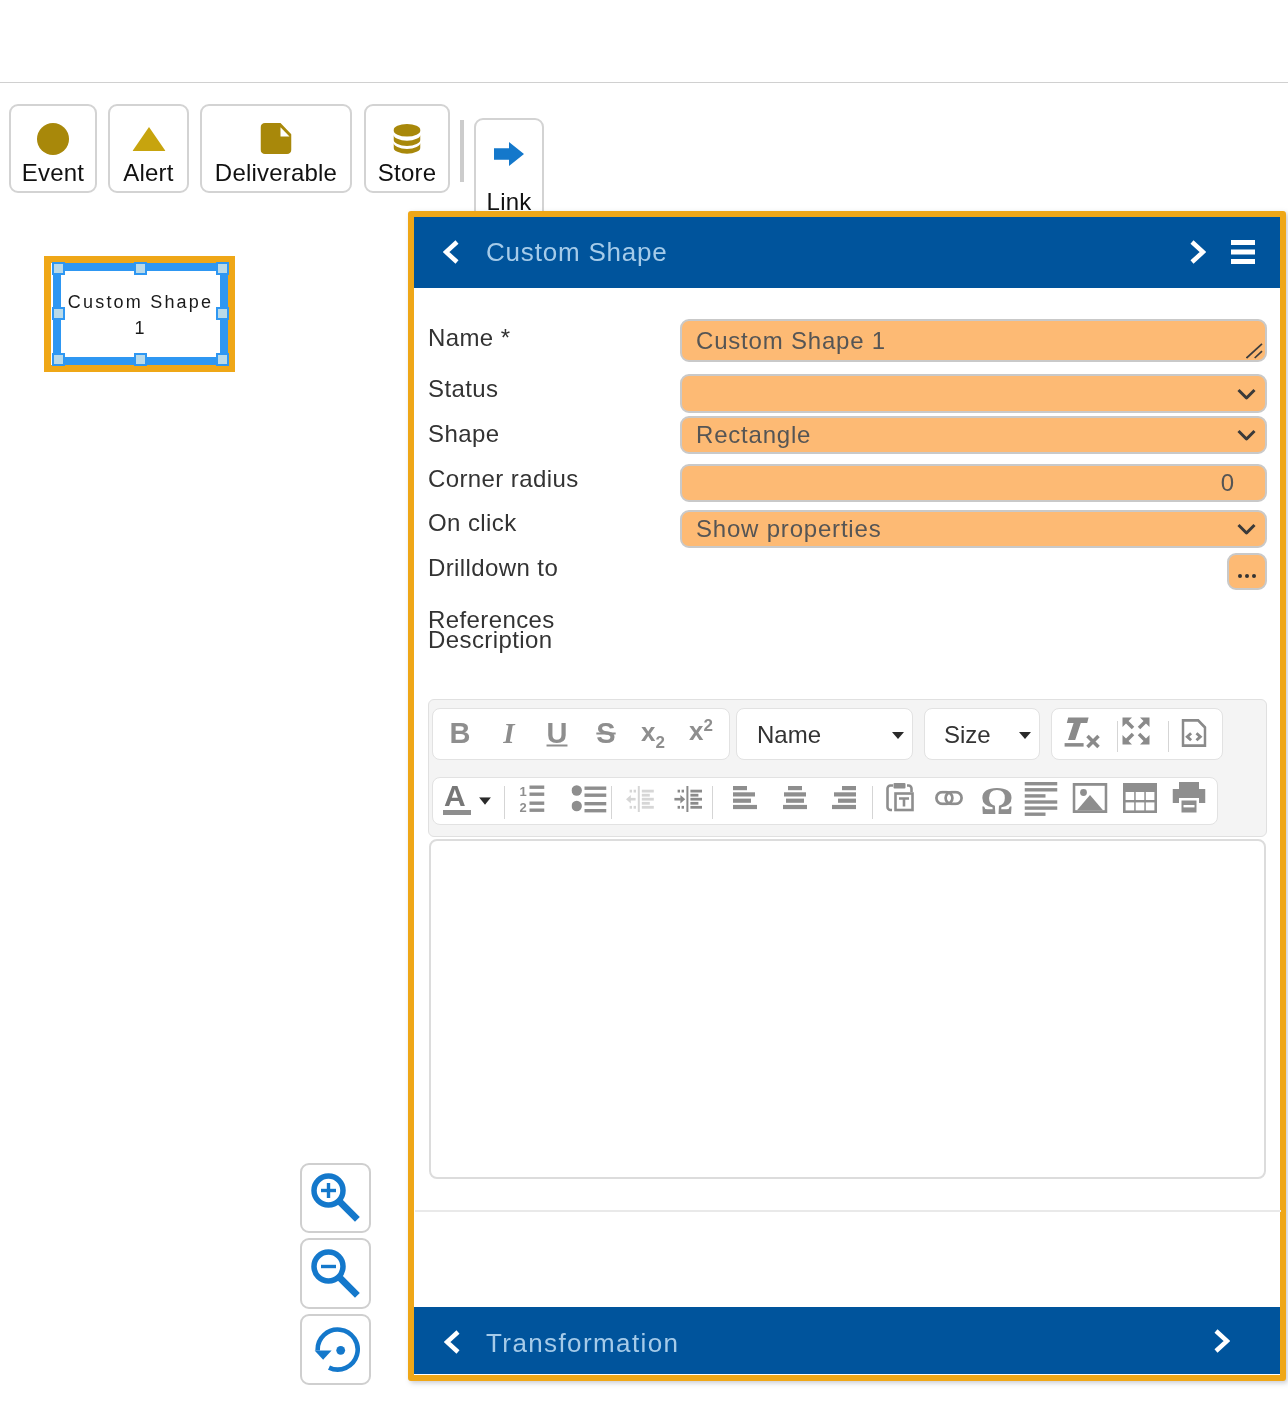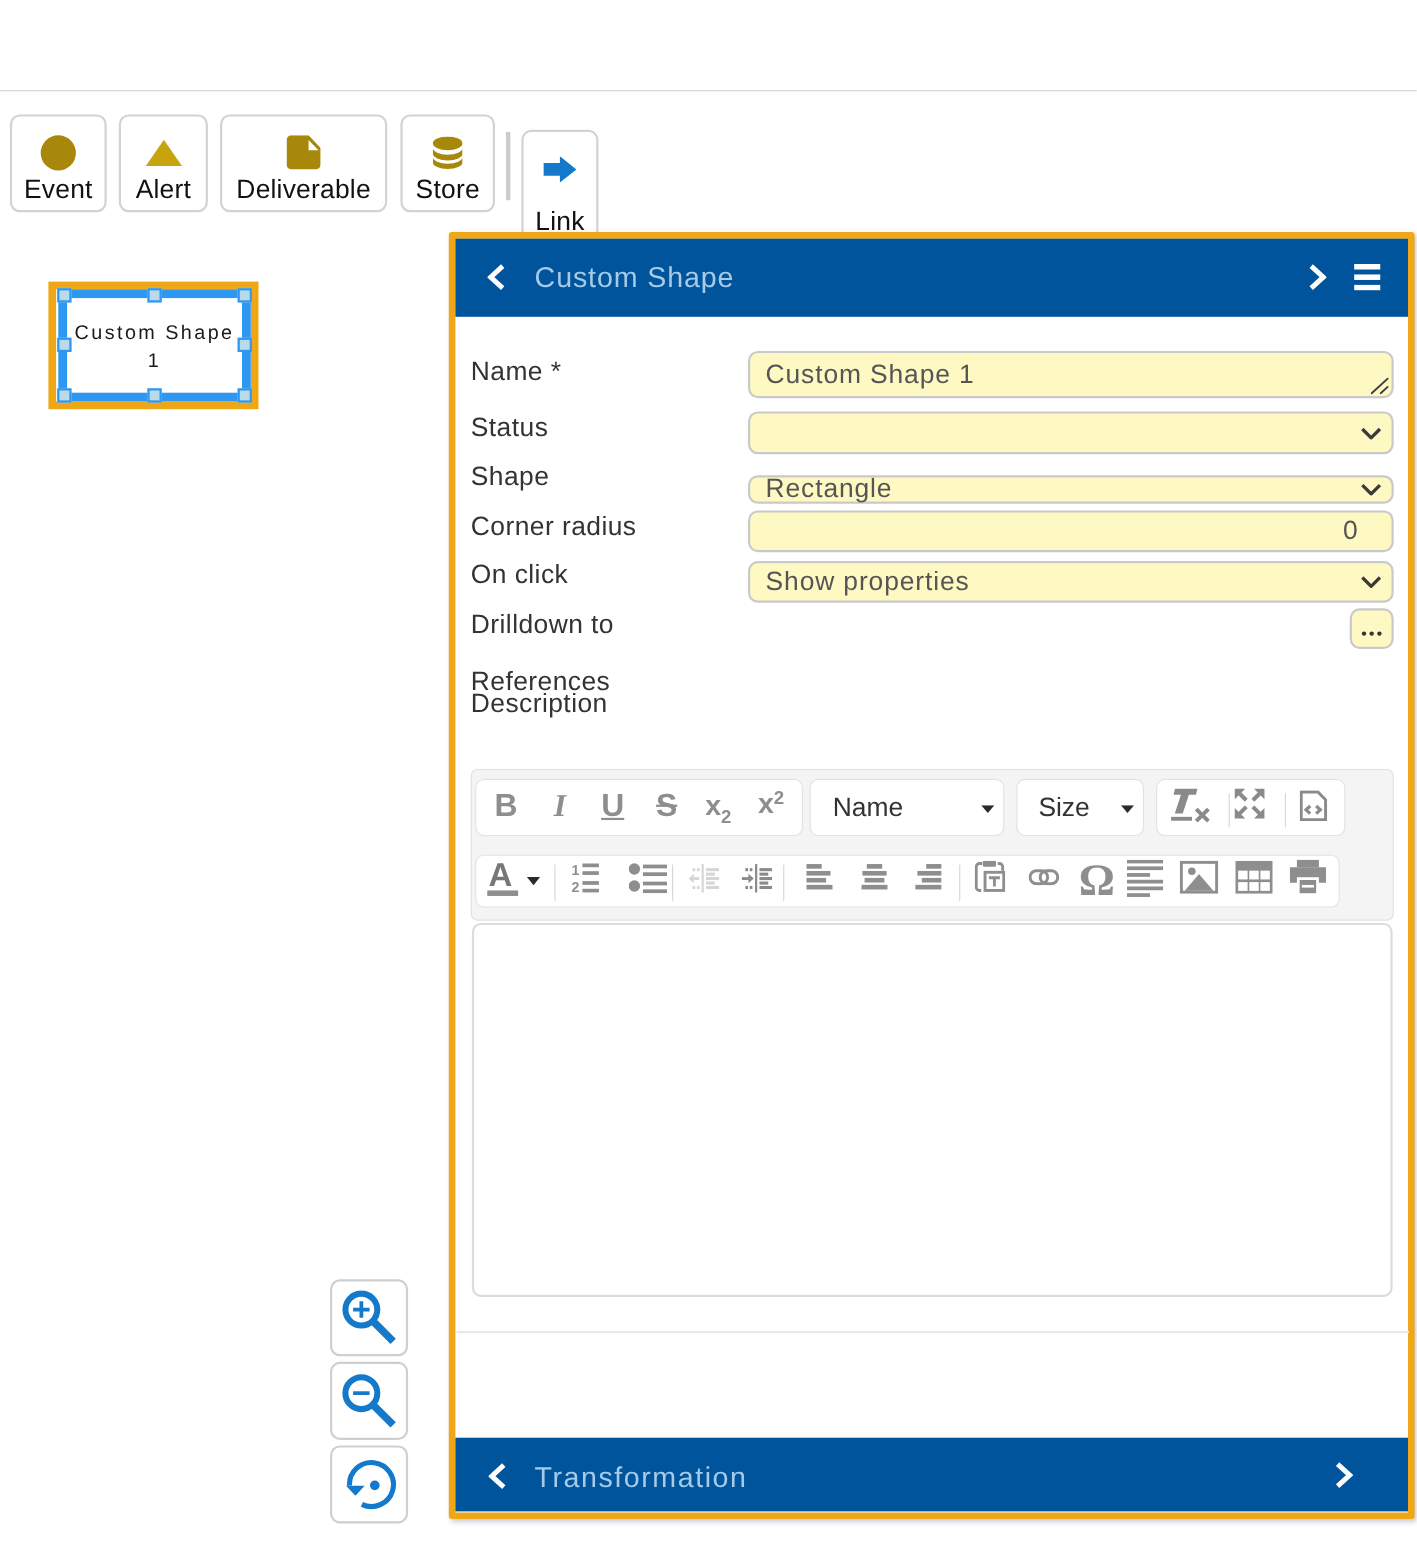--- a/index.html
+++ b/index.html
@@ -29,21 +29,21 @@
 .zbtn svg { position:absolute; left:50%; top:50%; transform:translate(-50%,-50%); }
 
 
 #panel { left:408px; top:211px; width:878px; height:1170px; border:6px solid #efa717; background:#ffffff; border-radius:3px; box-shadow:2px 2px 5px rgba(100,110,130,0.35); }
 .bluebar { position:absolute; left:414px; width:866px; background:#00549c; }
 .bluebar .bartext { position:absolute; left:72px; font-size:26px; letter-spacing:0.8px; color:#a5cbe9; }
 .chev { position:absolute; }
 
 
 .flabel { position:absolute; left:428px; font-size:24px; letter-spacing:0.4px; color:#333; }
-.ctl { position:absolute; left:680px; width:587px; background:#fef9c3; border:2px solid #c9c9c9; border-radius:9px; font-size:24px; letter-spacing:0.8px; color:#555; }
+.ctl { position:absolute; left:680px; width:587px; background:#fdba74; border:2px solid #c9c9c9; border-radius:9px; font-size:24px; letter-spacing:0.8px; color:#555; }
 .ctl .val { position:absolute; left:14px; top:50%; transform:translateY(-50%); }
 .selchev { position:absolute; right:9px; top:50%; transform:translateY(-50%); }
 
 
 #edwrap { left:428px; top:699px; width:839px; height:138px; background:#f4f4f4; border:1px solid #e0e0e0; border-radius:6px; }
 .egroup { position:absolute; background:#fff; border:1px solid #e2e2e2; border-radius:8px; }
 #edcontent { left:429px; top:839px; width:837px; height:340px; background:#fff; border:2px solid #dcdcdc; border-radius:8px; }
 #edbotline { left:415px; top:1210px; width:866px; height:2px; background:#e9e9e9; }
 .icn { position:absolute; transform:translate(-50%,-50%); }
 .vsep { position:absolute; width:1px; background:#d5d5d5; }
@@ -148,21 +148,21 @@
         <line x1="8.7" y1="15" x2="16" y2="8.2" stroke="#3c3c3c" stroke-width="1.7"></line>
       </svg>
   </div>
   <div class="flabel" style="top:375px;">Status</div>
   <div class="ctl" style="top:374px;height:39px;">
     <svg class="selchev" width="19" height="11" viewBox="0 0 19 11">
         <polyline points="1.5,1.5 9.5,9.5 17.5,1.5" fill="none" stroke="#3a3a3a" stroke-width="3"></polyline>
       </svg>
   </div>
   <div class="flabel" style="top:420px;">Shape</div>
-  <div class="ctl" style="top:432px;height:26px;">
+  <div class="ctl" style="top:416px;height:38px;">
       <span class="val">Rectangle</span>
     <svg class="selchev" width="19" height="11" viewBox="0 0 19 11">
         <polyline points="1.5,1.5 9.5,9.5 17.5,1.5" fill="none" stroke="#3a3a3a" stroke-width="3"></polyline>
       </svg>
   </div>
   <div class="flabel" style="top:465px;">Corner radius</div>
   <div class="ctl" style="top:464px;height:38px;">
       <span class="val" style="left:auto;right:30px;">0</span>
     </div>
   <div class="flabel" style="top:509px;">On click</div>

